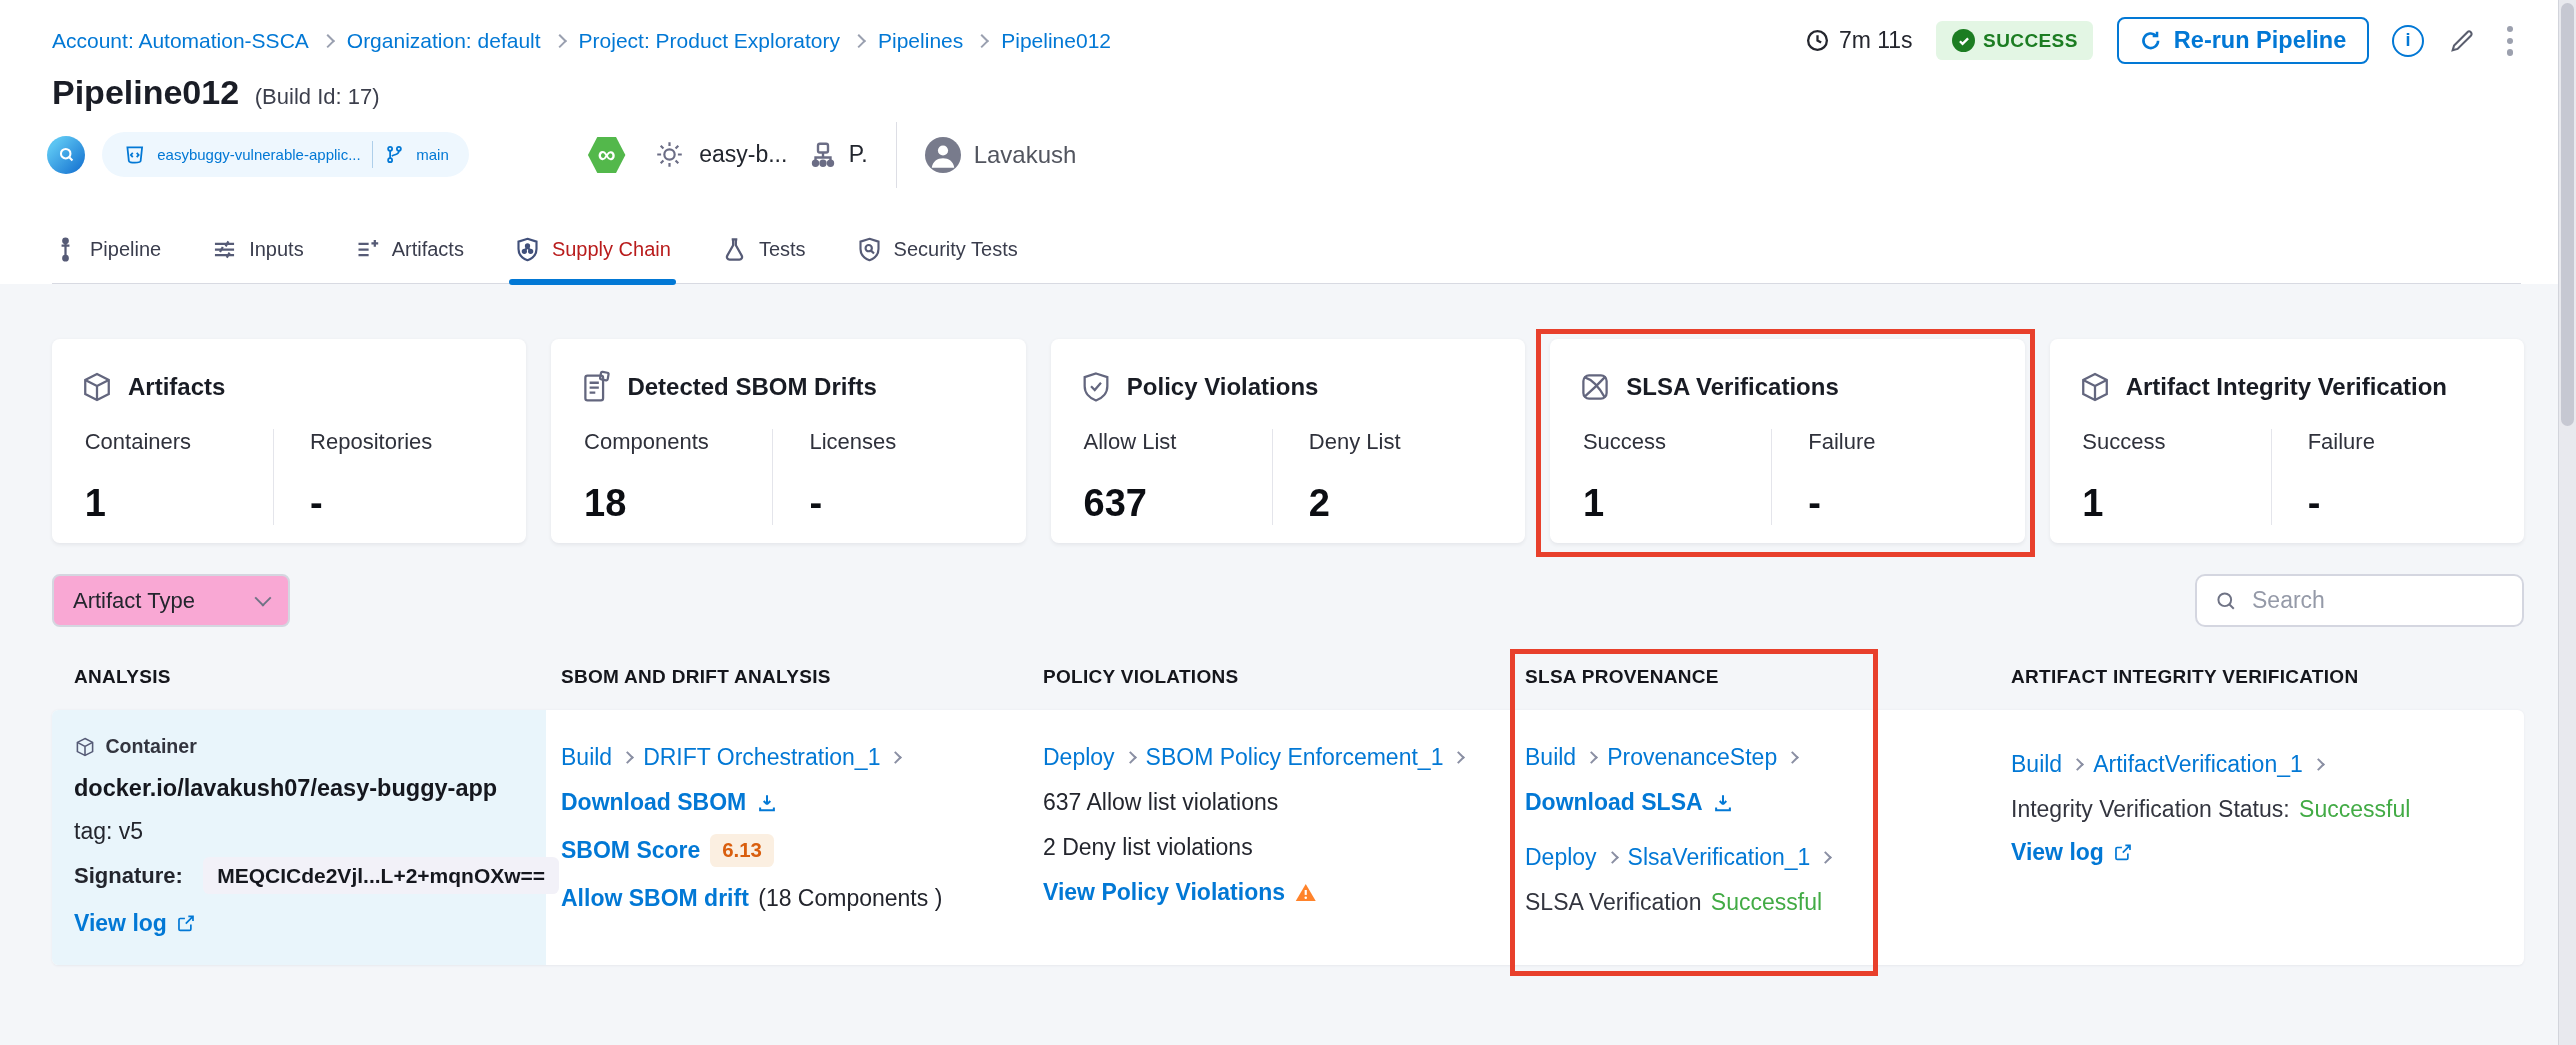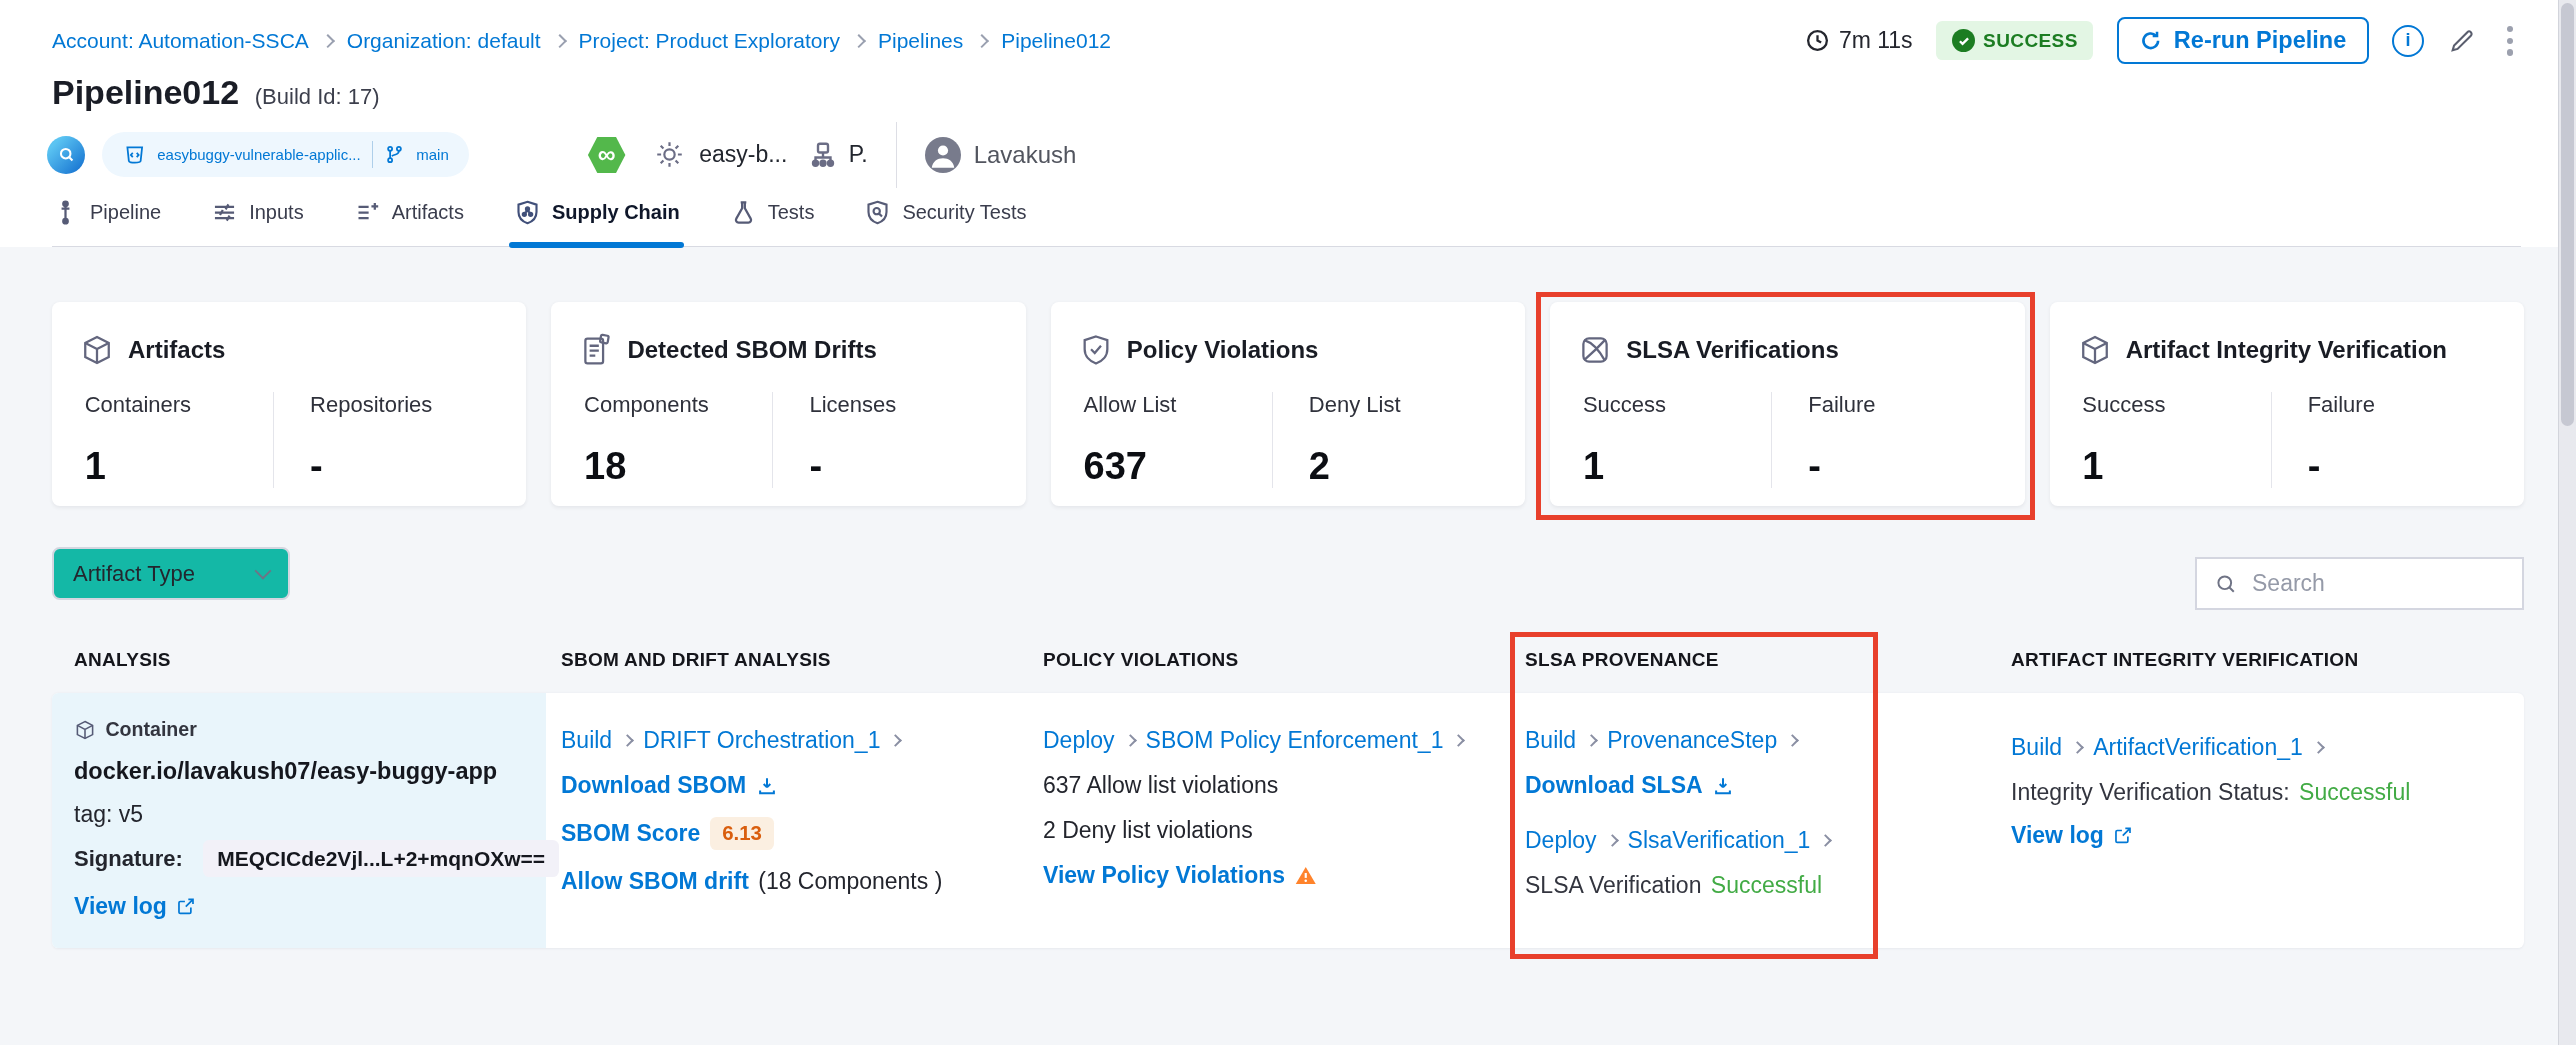--- a/index.html
+++ b/index.html
@@ -37,43 +37,43 @@
   .ci-hex{width:39px;height:39px;background:#53B84B;clip-path:polygon(26% 4%,74% 4%,98% 50%,74% 96%,26% 96%,2% 50%);color:#fff;font-size:25px;font-weight:700;display:flex;align-items:center;justify-content:center;}
   .meta-text{font-size:23px;color:#22262E;}
   .meta-div{width:1.6px;height:66px;background:#DDDEE5;margin:0 28px;}
   .user-avatar{width:36px;height:36px;border-radius:50%;background:#787B8C;display:flex;align-items:center;justify-content:center;overflow:hidden;}
   .user-name{font-size:24px;color:#52555F;margin-left:12.5px;}
   .m-ic{color:#6B6D85;}
 
   .tabs{display:flex;align-items:flex-end;gap:50px;margin-top:20.4px;border-bottom:1.6px solid #D8DAE2;padding-left:0;}
   .tab{position:relative;display:flex;align-items:center;gap:11px;font-size:20px;color:#3A3D4D;font-weight:500;padding-bottom:20.4px;cursor:pointer;}
   .tab .icon{color:#565B76;}
-  .tab.active{color:#0f172a;font-weight:700;}
+  .tab.active{color:#b91c1c;font-weight:400;margin-top:37px;}
   .tab.active .icon{color:#41507A;}
   .tab.active::after{content:"";position:absolute;left:-4.7px;right:-4.7px;bottom:-1.6px;height:5.5px;border-radius:3.1px;background:#0278D5;}
 
   
   .main{padding:0 52px;position:relative;}
   .cards{display:flex;gap:25px;margin-top:55px;}
   .card{position:relative;width:475px;height:204px;background:#fff;border-radius:7.8px;box-shadow:0 1.6px 3.9px rgba(40,41,61,.07);padding:31px 28px;box-sizing:border-box;}
   .card-head{display:flex;align-items:center;gap:14px;}
   .card-head .icon{color:#63667E;}
   .card-title{font-size:24px;font-weight:700;color:#191C24;}
   .card-metrics{display:flex;margin-top:25px;}
   .metric{width:50%;padding-left:4.7px;}
   .metric + .metric{border-left:1.6px solid #E4E5EB;padding-left:36px;}
   .metric-label{font-size:22px;color:#2F313B;}
   .metric-value{margin-top:27px;font-size:38px;font-weight:700;color:#0C0E13;}
   .redbox{position:absolute;border:5.5px solid #E8402C;pointer-events:none;}
   .card-redbox{left:-14px;top:-10.2px;right:-10.2px;bottom:-13.3px;}
 
   .filter-row{display:flex;align-items:center;justify-content:space-between;margin-top:31px;}
-  .select{display:flex;align-items:center;justify-content:space-between;width:196px;height:49px;background:#14b8a6;border:2px solid #D4D6E0;border-radius:7.8px;padding:0 19px;font-size:22px;color:#23262E;cursor:pointer;box-sizing:content-box;}
+  .select{display:flex;align-items:center;justify-content:space-between;width:196px;height:49px;background:#f9a8d4;border:2px solid #D4D6E0;border-radius:7.8px;padding:0 19px;font-size:22px;color:#23262E;cursor:pointer;box-sizing:content-box;}
   .chev-down{width:10.2px;height:10.2px;border-left:2.4px solid #6F7385;border-bottom:2.4px solid #6F7385;transform:rotate(-45deg);margin-top:-4.7px;}
-  .search{display:flex;align-items:center;gap:12.5px;width:291px;height:49px;background:#fff;border:2px solid #D4D6E0;border-radius:0;padding:0 17px;color:#6F7385;margin-top:20px;}
+  .search{display:flex;align-items:center;gap:12.5px;width:291px;height:49px;background:#fff;border:2px solid #D4D6E0;border-radius:10px;padding:0 17px;color:#6F7385;}
   .search input{border:none;outline:none;font-size:23px;font-family:inherit;color:#23262E;width:100%;background:transparent;}
   .search input::placeholder{color:#959AA8;}
 
   .tablewrap{position:relative;margin-top:39px;}
   .thead{display:flex;font-size:19px;font-weight:700;color:#15161C;letter-spacing:0.3px;}
   .th{box-sizing:border-box;}
   .c1{width:494px;padding-left:22px;}
   .c2{width:483px;padding-left:15px;}
   .c3{width:482px;padding-left:14px;}
   .c4{width:486px;padding-left:14px;}

